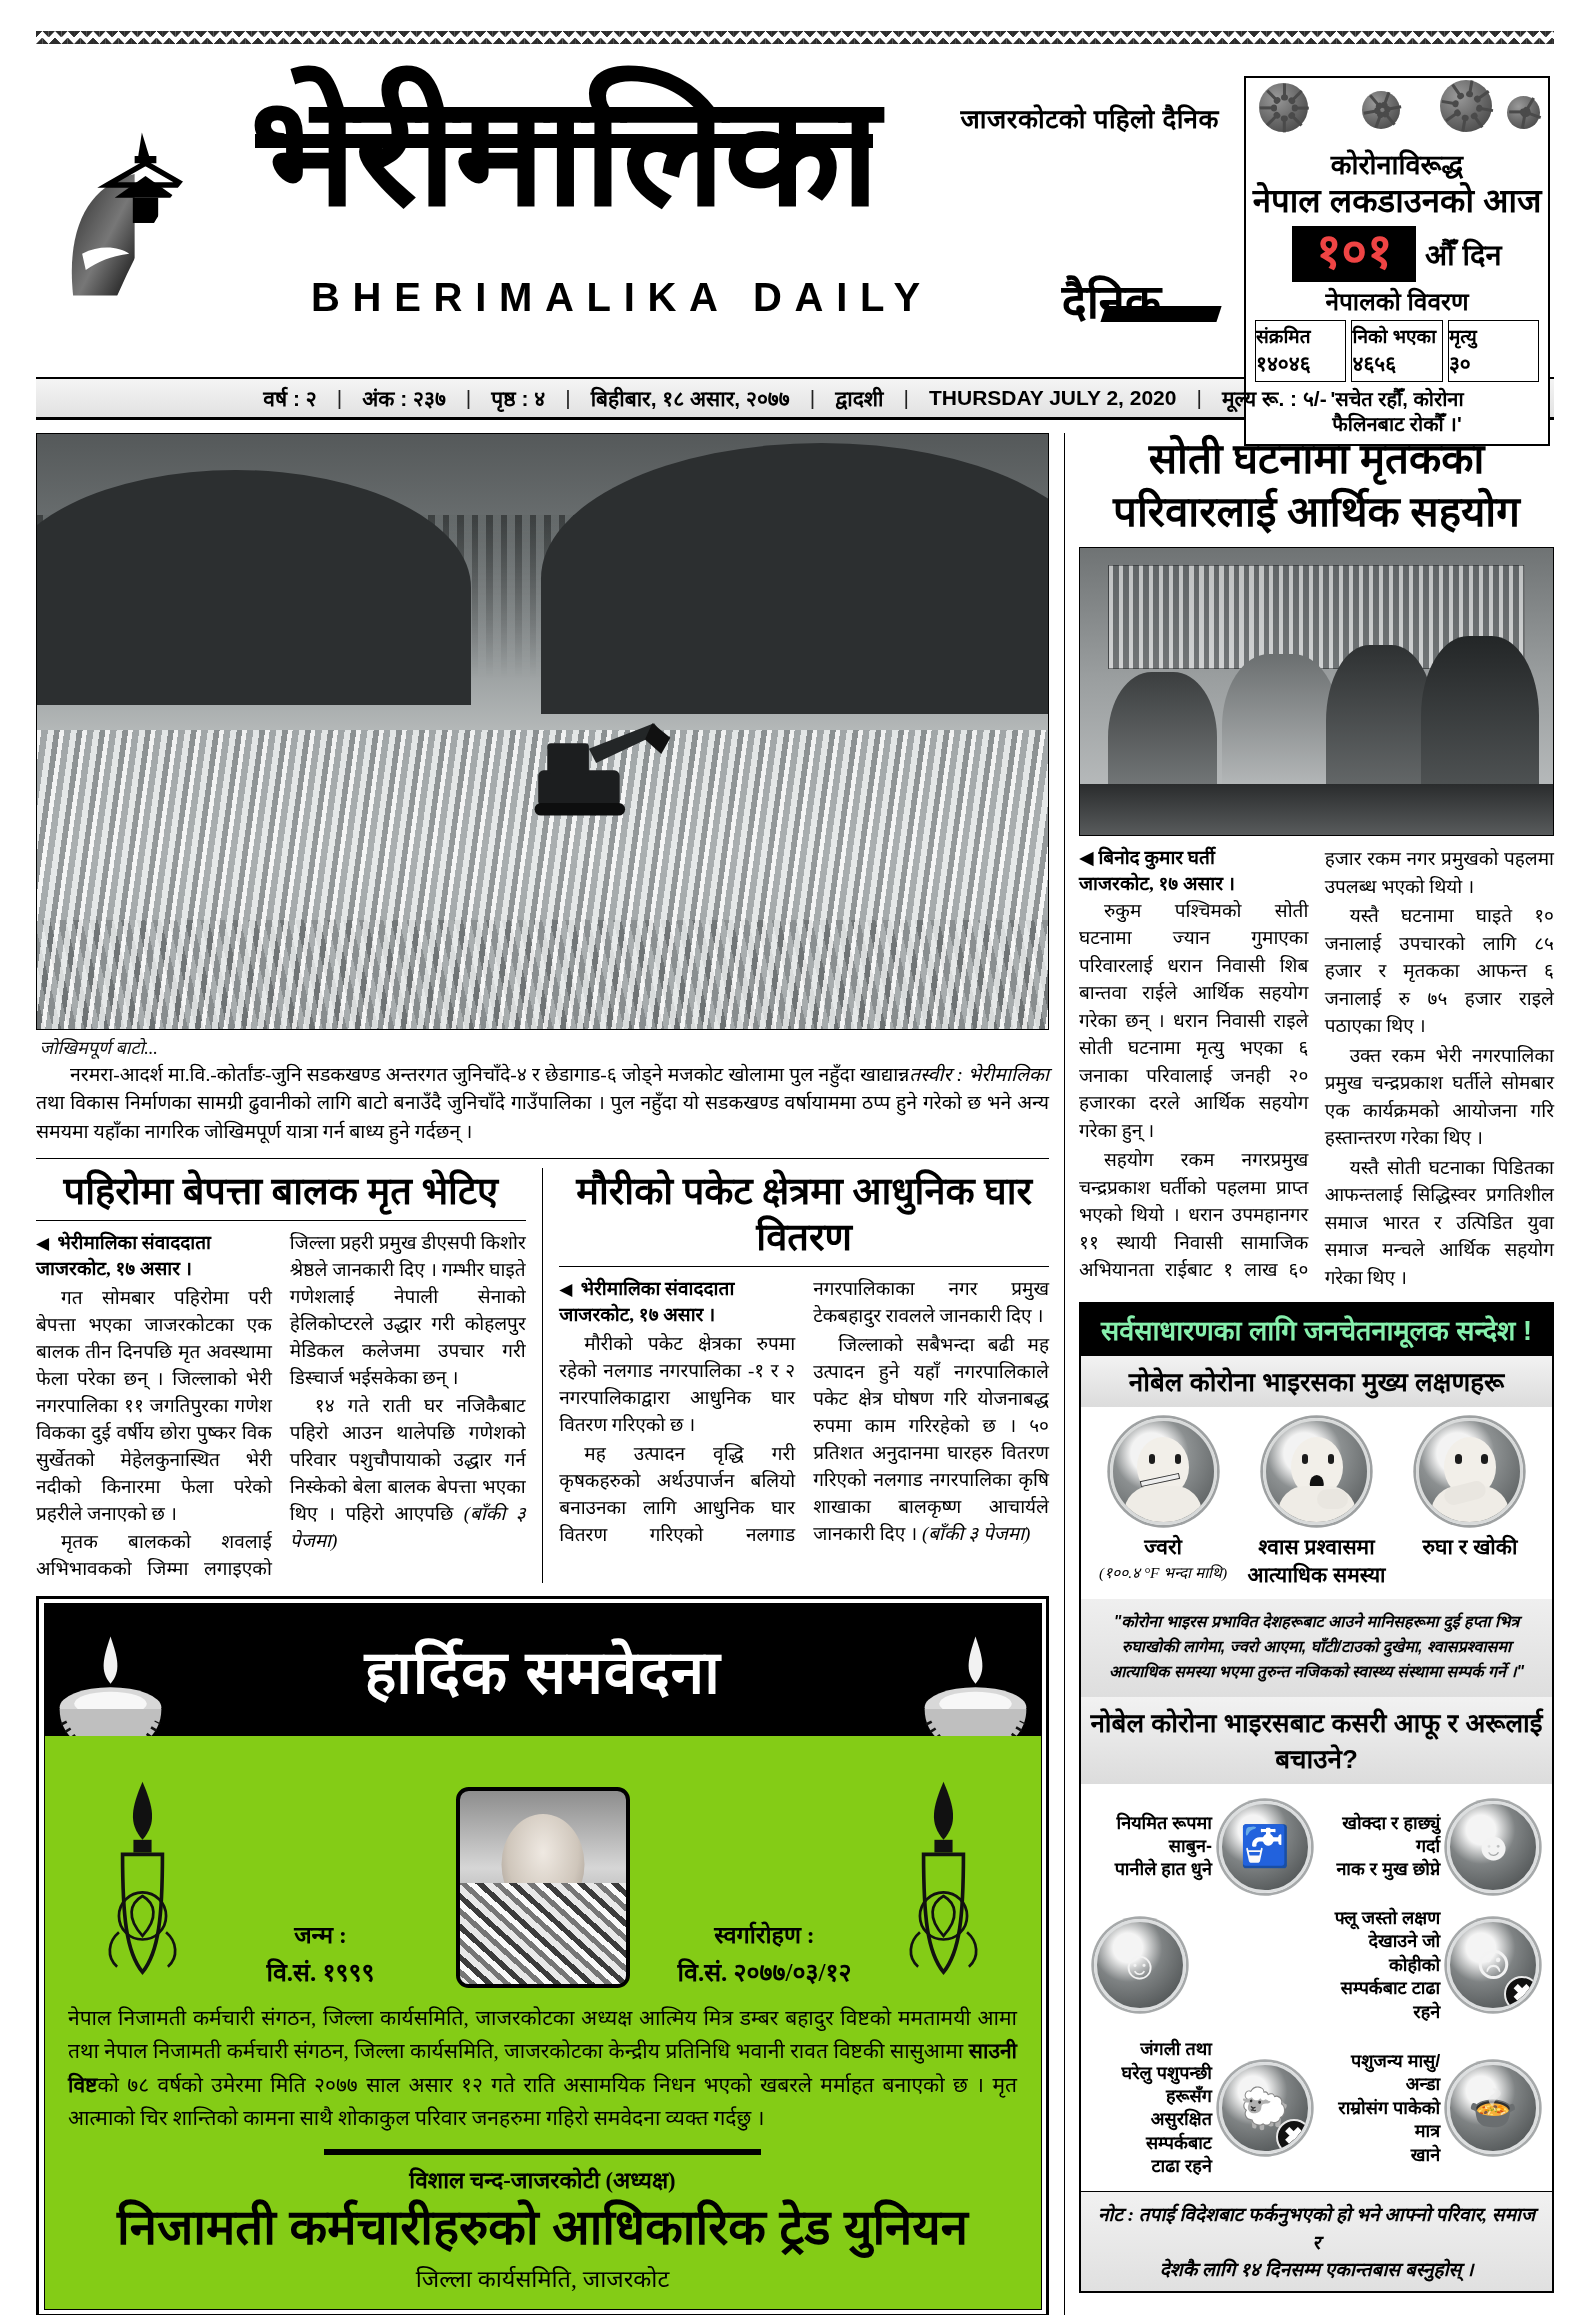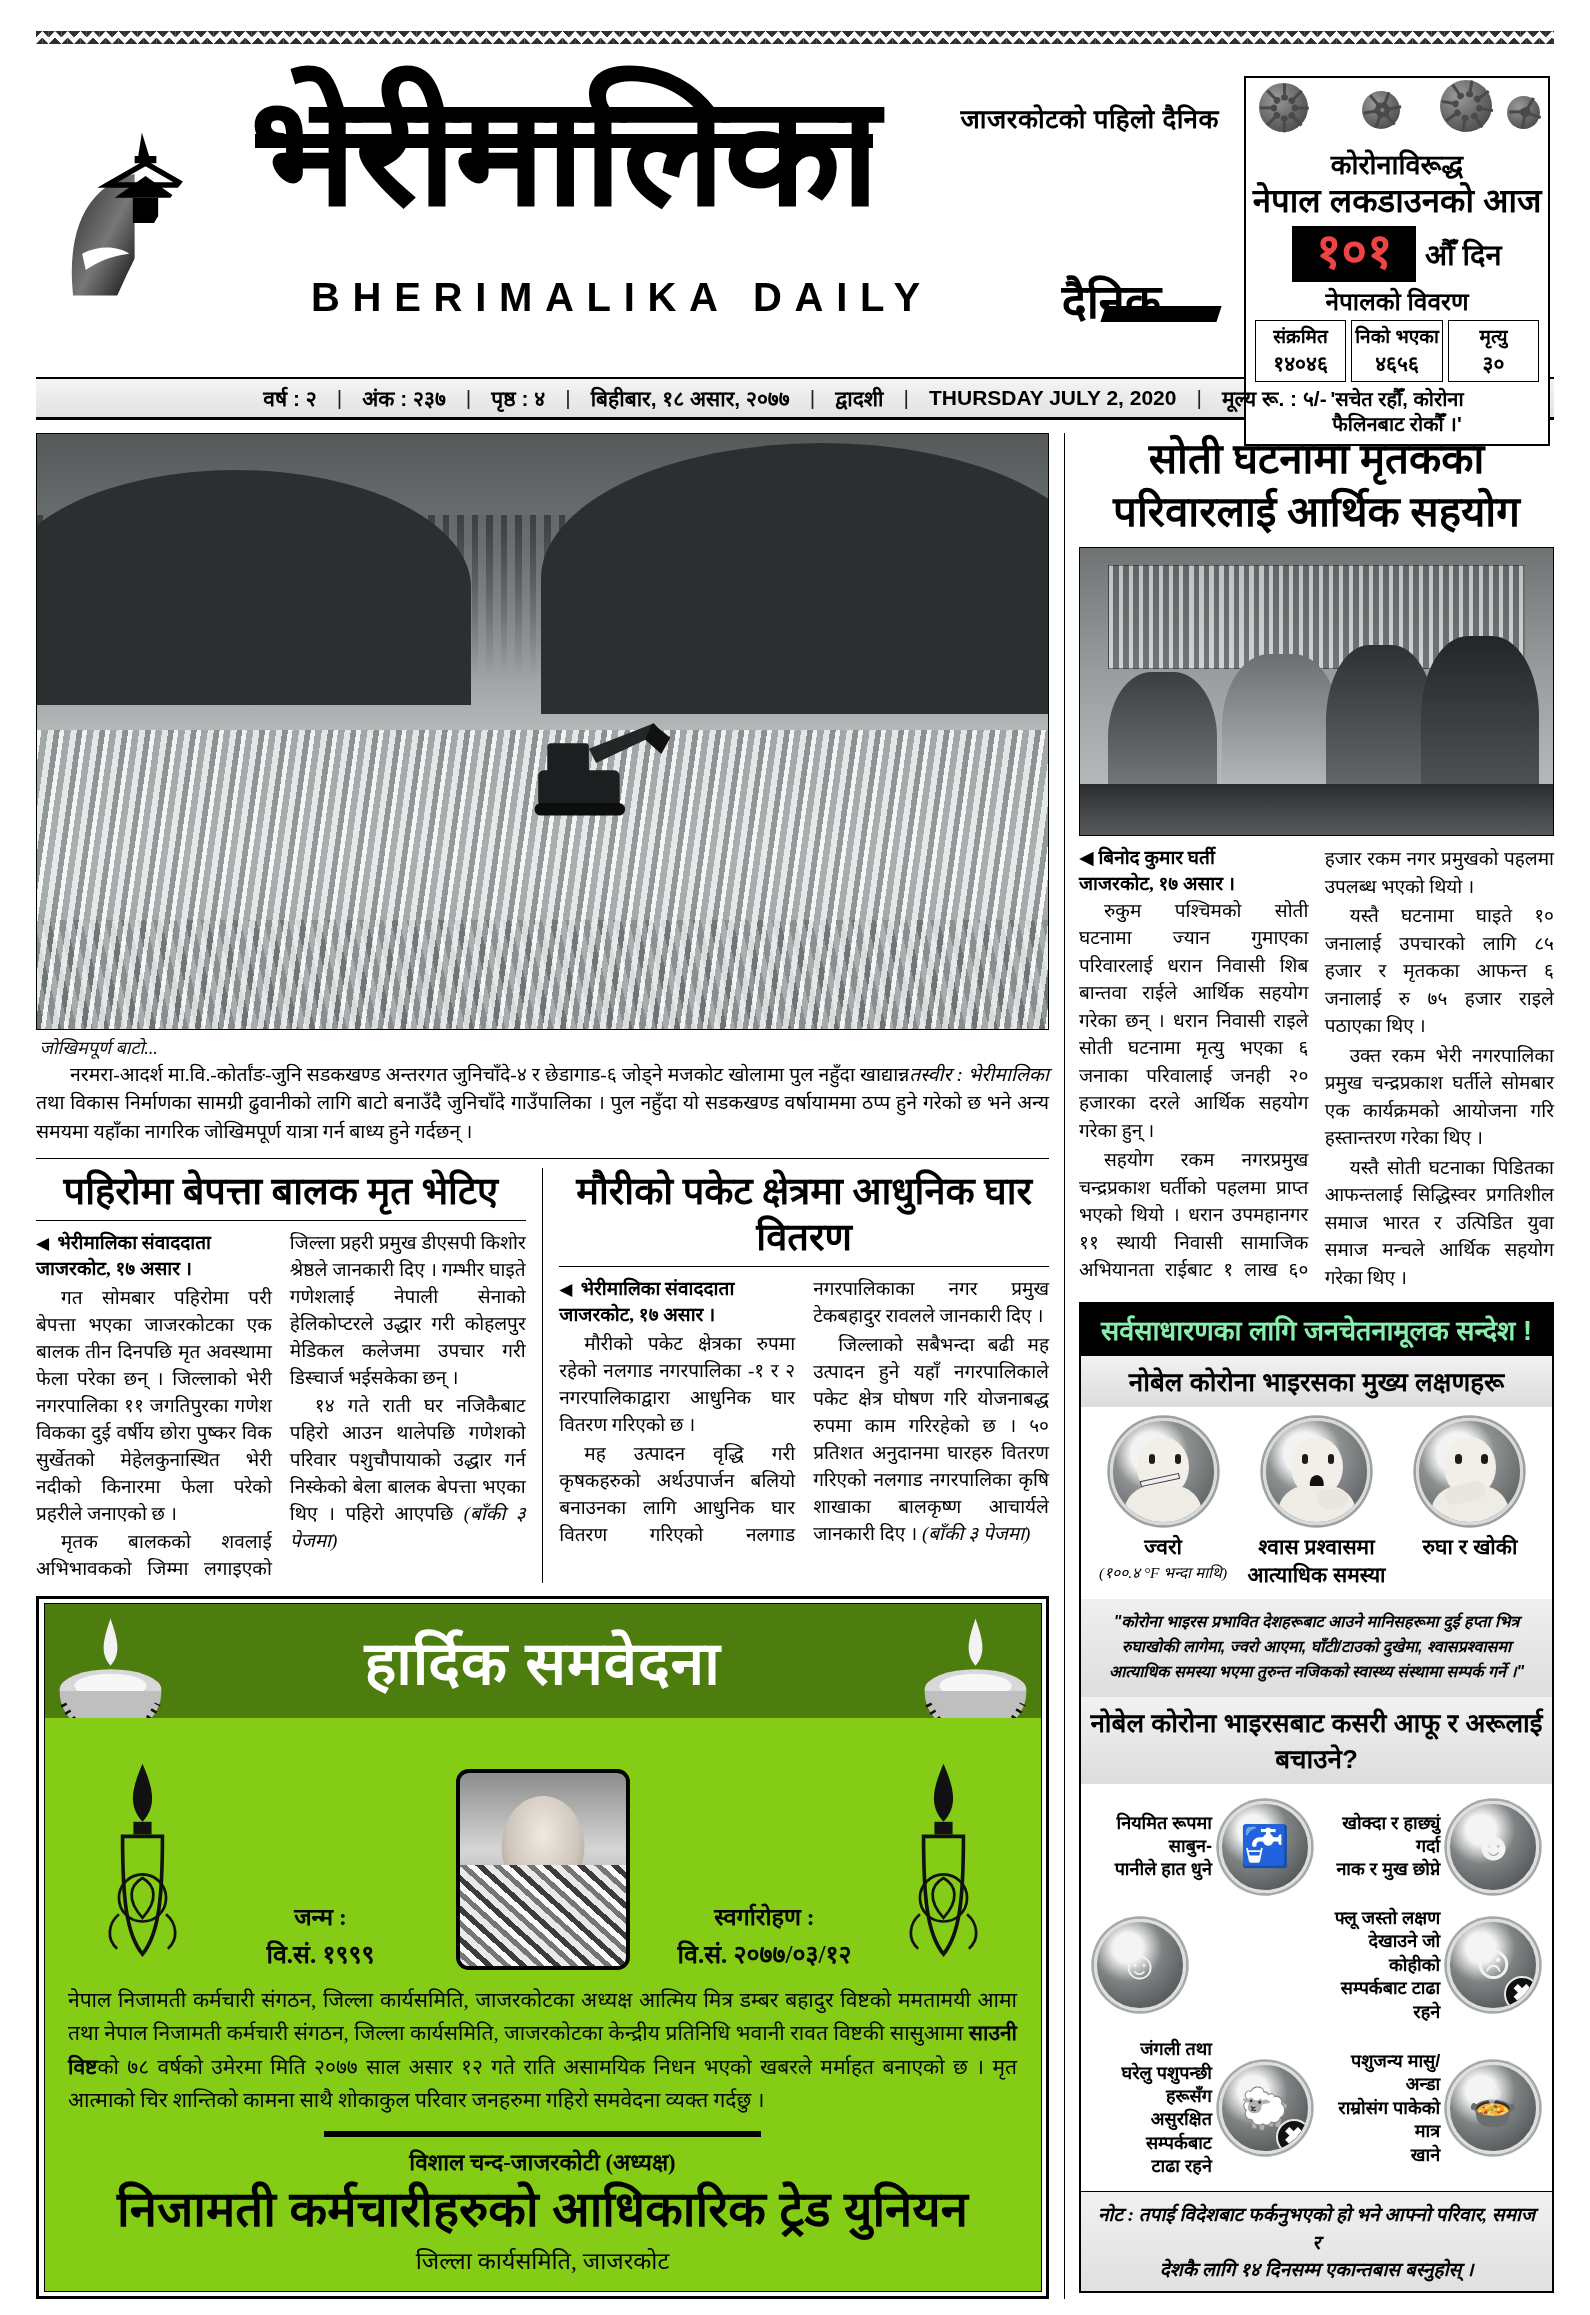--- a/index.html
+++ b/index.html
@@ -125,21 +125,21 @@
   }
   .corona-daysuffix { font-size: 29px; font-weight: 700; font-family:"Liberation Sans",sans-serif; }
   .corona-nepal-label {
     text-align:center; font-size: 24.4px; font-weight:700;
     font-family:"Liberation Sans",sans-serif; margin-top: 1.8px;
   }
   .corona-stats {
     display:flex; gap: 5.4px; margin: 3.6px 9px 0 9px;
   }
   .corona-stat {
-    flex: 1 1 0; border: 1.8px solid #000; text-align:center; padding: 1.8px 0 3.6px 0;
+    flex: 1 1 0; border: 1.8px solid #000; text-align:left; padding: 1.8px 0 3.6px 0;
   }
   .corona-stat .k { font-size: 19px; font-weight:700; font-family:"Liberation Sans",sans-serif; }
   .corona-stat .v { font-size: 21px; font-weight:700; font-family:"Liberation Sans",sans-serif; }
   .corona-slogan {
     text-align:center; font-size: 20px; font-weight:700; line-height:1.25;
     font-family:"Liberation Sans",sans-serif; margin-top: 5.4px; padding: 0 7.2px;
   }
 
   
   .infobar-wrap { padding: 0 36px; margin-top: 5.4px; }
@@ -221,22 +221,22 @@
     margin-bottom: 1.8px;
   }
   .cont { font-style: italic; }
 
   
   .condolence {
     margin-top: 12.7px; border: 3.6px solid #000; background:#fff; padding: 4.5px;
   }
   .cond-inner { border: 1.8px solid #000; }
   .cond-banner {
-    background: #4d7c0f; color: #fff; position: relative;
-    height: 114px; display:flex; align-items:center; justify-content:center;
+    background: #000000; color: #fff; position: relative;
+    height: 132px; display:flex; align-items:center; justify-content:center;
   }
   .cond-banner .title {
     font-size: 60px; font-weight: 700; font-family:"Liberation Sans",sans-serif;
     letter-spacing: 0.9px;
   }
   .diya { position:absolute; bottom: -31px; width: 109px; height: 136px; }
   .diya.l { left: 11px; } .diya.r { right: 11px; }
 
   .cond-body { background:#84cc16; padding: 16.3px 23.5px 14.5px 23.5px; position:relative; }
   .cond-top { display:flex; align-items:flex-end; justify-content:center; gap: 31px; height: 235px; }

